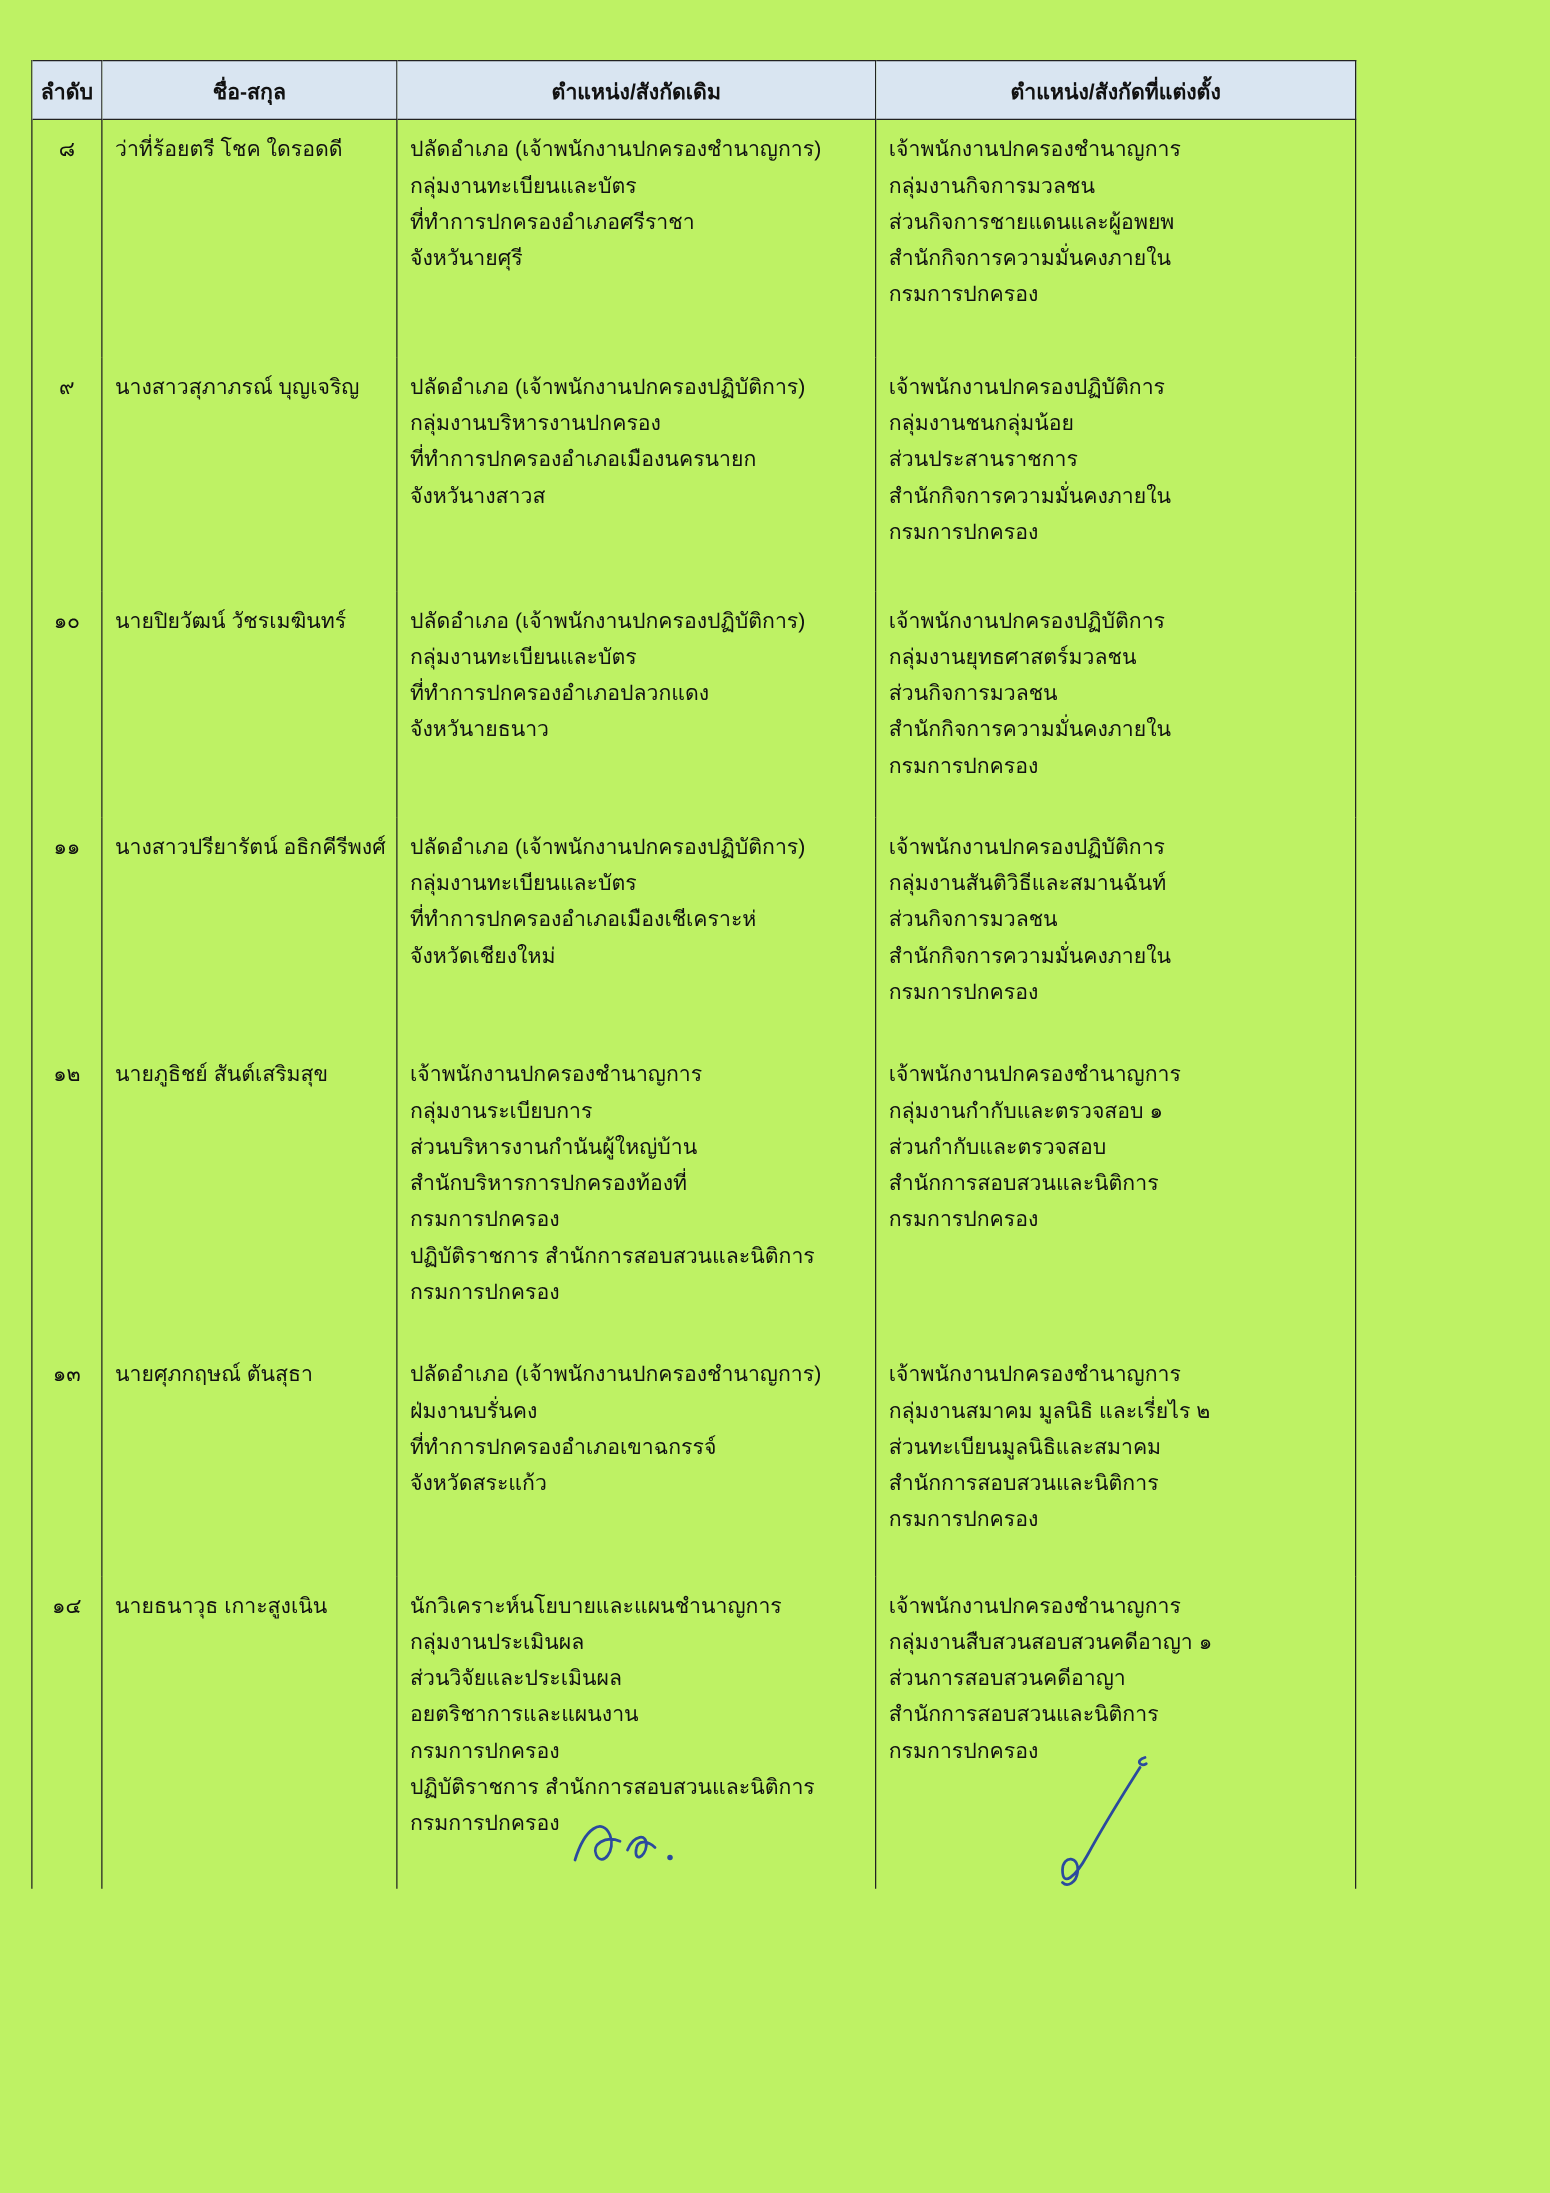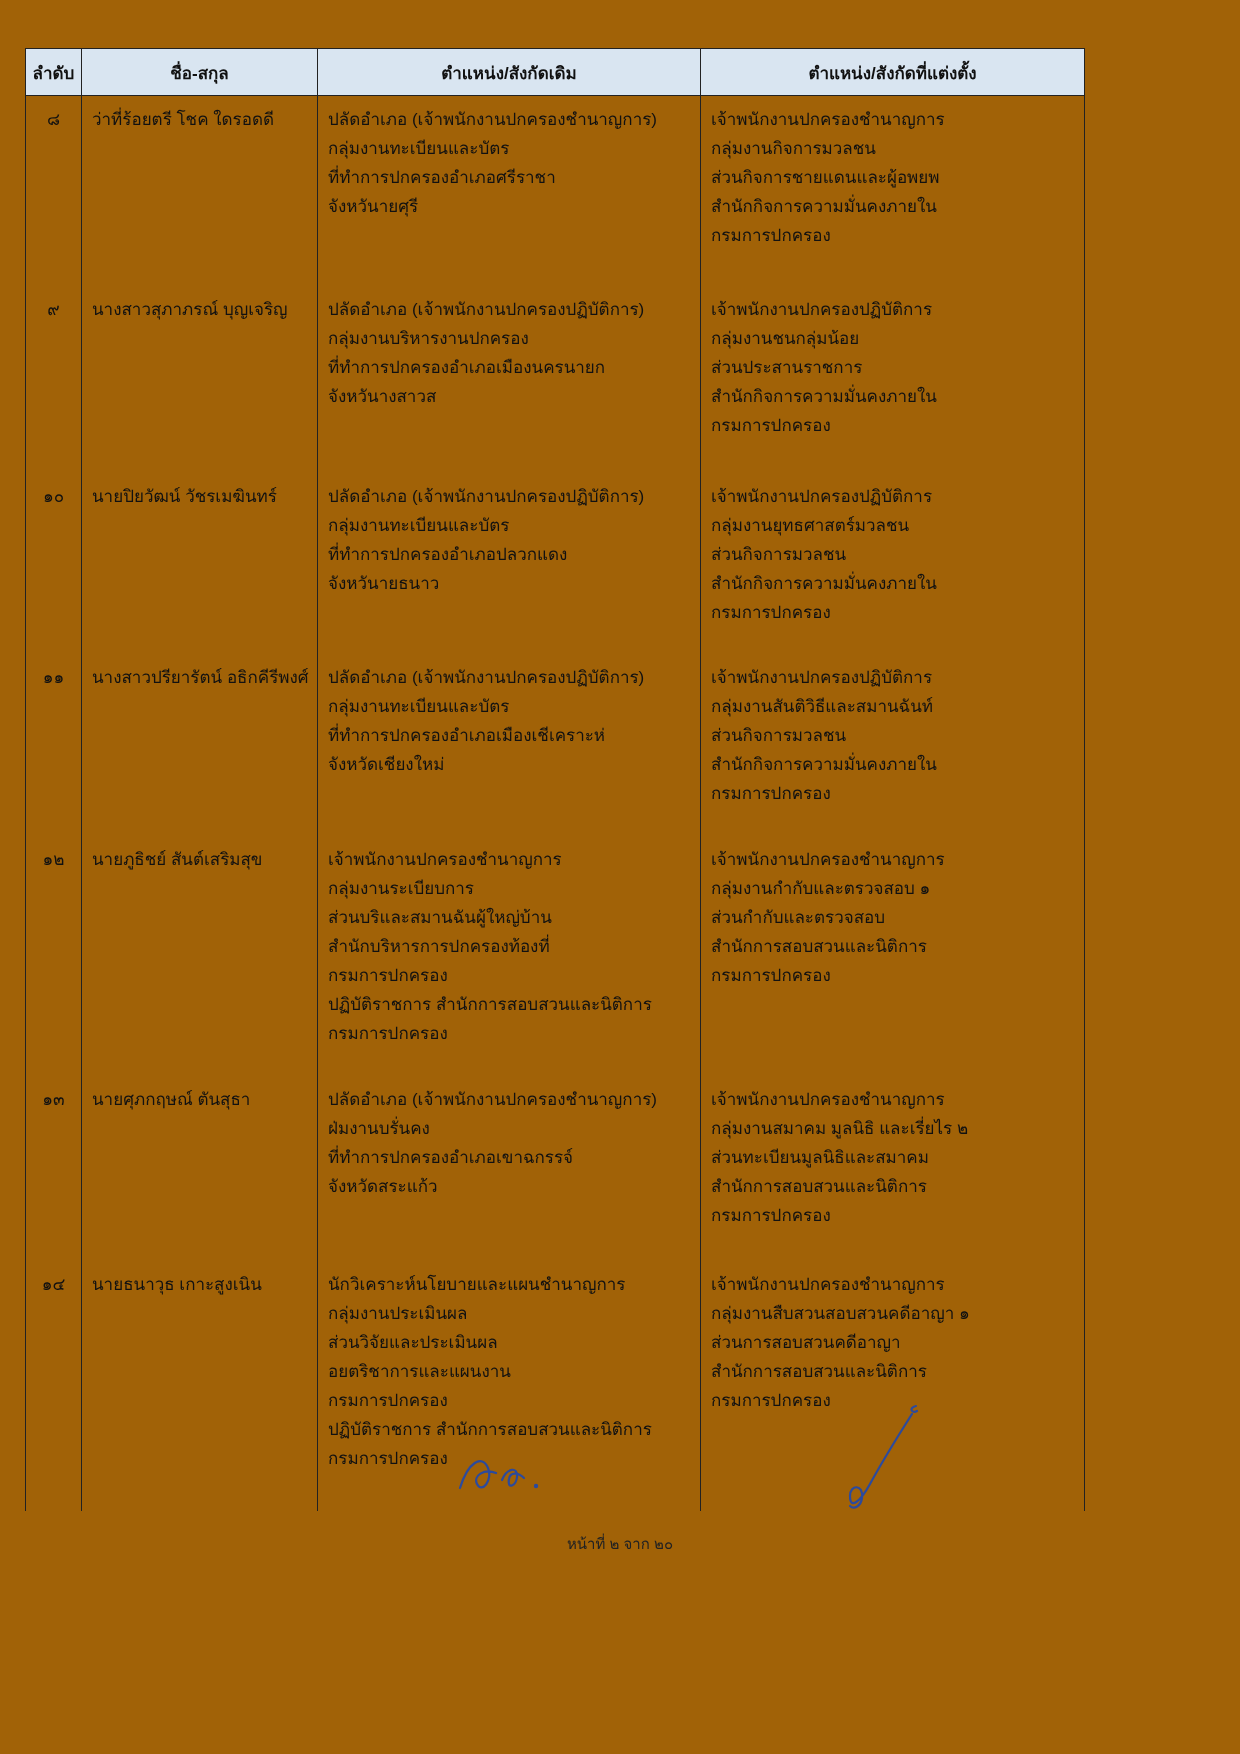--- a/index.html
+++ b/index.html
@@ -1,19 +1,19 @@
 <!DOCTYPE html>
 <html><head>
 <meta charset="utf-8">
 <style>
   html,body{margin:0;padding:0;background:#ffffff;}
   .page{
     position:relative;
     width:1240px;height:1754px;
-    background:#a16207;
+    background:#bef264;
     font-family:"Liberation Sans", sans-serif;
     color:#111;
     overflow:hidden;
   }
   .tbl{
     position:absolute;left:25px;top:48px;width:1055px;
     display:table;table-layout:fixed;
     border-left:1px solid #222;
     font-size:17px;
   }
@@ -153,21 +153,21 @@
     <div class="trow r4">
       <div class="c c0">
           <div class="ln">๑๒</div>
         </div>
       <div class="c c1">
           <div class="ln">นายภูธิชย์ สันต์เสริมสุข</div>
         </div>
       <div class="c c2">
         <div class="ln">เจ้าพนักงานปกครองชำนาญการ</div>
         <div class="ln">กลุ่มงานระเบียบการ</div>
-        <div class="ln">ส่วนบริและสมานฉันผู้ใหญ่บ้าน</div>
+        <div class="ln">ส่วนบริหารงานกำนันผู้ใหญ่บ้าน</div>
         <div class="ln">สำนักบริหารการปกครองท้องที่</div>
         <div class="ln">กรมการปกครอง</div>
         <div class="ln">ปฏิบัติราชการ สำนักการสอบสวนและนิติการ</div>
         <div class="ln">กรมการปกครอง</div>
       </div>
       <div class="c c3">
         <div class="ln">เจ้าพนักงานปกครองชำนาญการ</div>
         <div class="ln">กลุ่มงานกำกับและตรวจสอบ ๑</div>
         <div class="ln">ส่วนกำกับและตรวจสอบ</div>
         <div class="ln">สำนักการสอบสวนและนิติการ</div>
@@ -230,15 +230,14 @@
       <circle cx="84" cy="38" r="2.2" fill="#2b4a9e"></circle>
     </svg>
   </div>
 
   <div class="sig" style="left:838px;top:1400px;">
     <svg width="86" height="120" viewBox="0 0 86 120">
       <path d="M78,6 C70,8 74,14 79,11 M74,14 C60,36 44,62 32,84 C22,102 12,110 12,96 C12,84 26,84 24,98 C23,106 16,110 12,106" fill="none" stroke="#2b4a9e" stroke-width="2.2" stroke-linecap="round"></path>
     </svg>
   </div>
 
-  <div class="footer">หน้าที่ ๒ จาก ๒๐</div>
 
 </div>
 
 </body></html>

